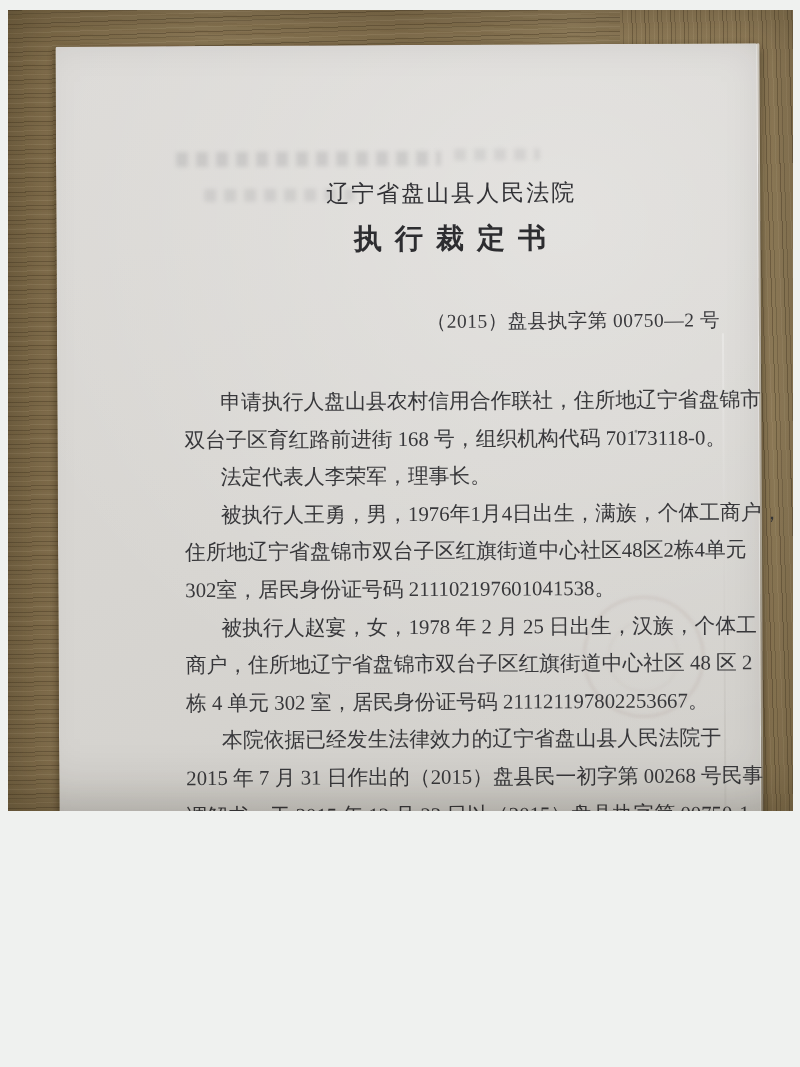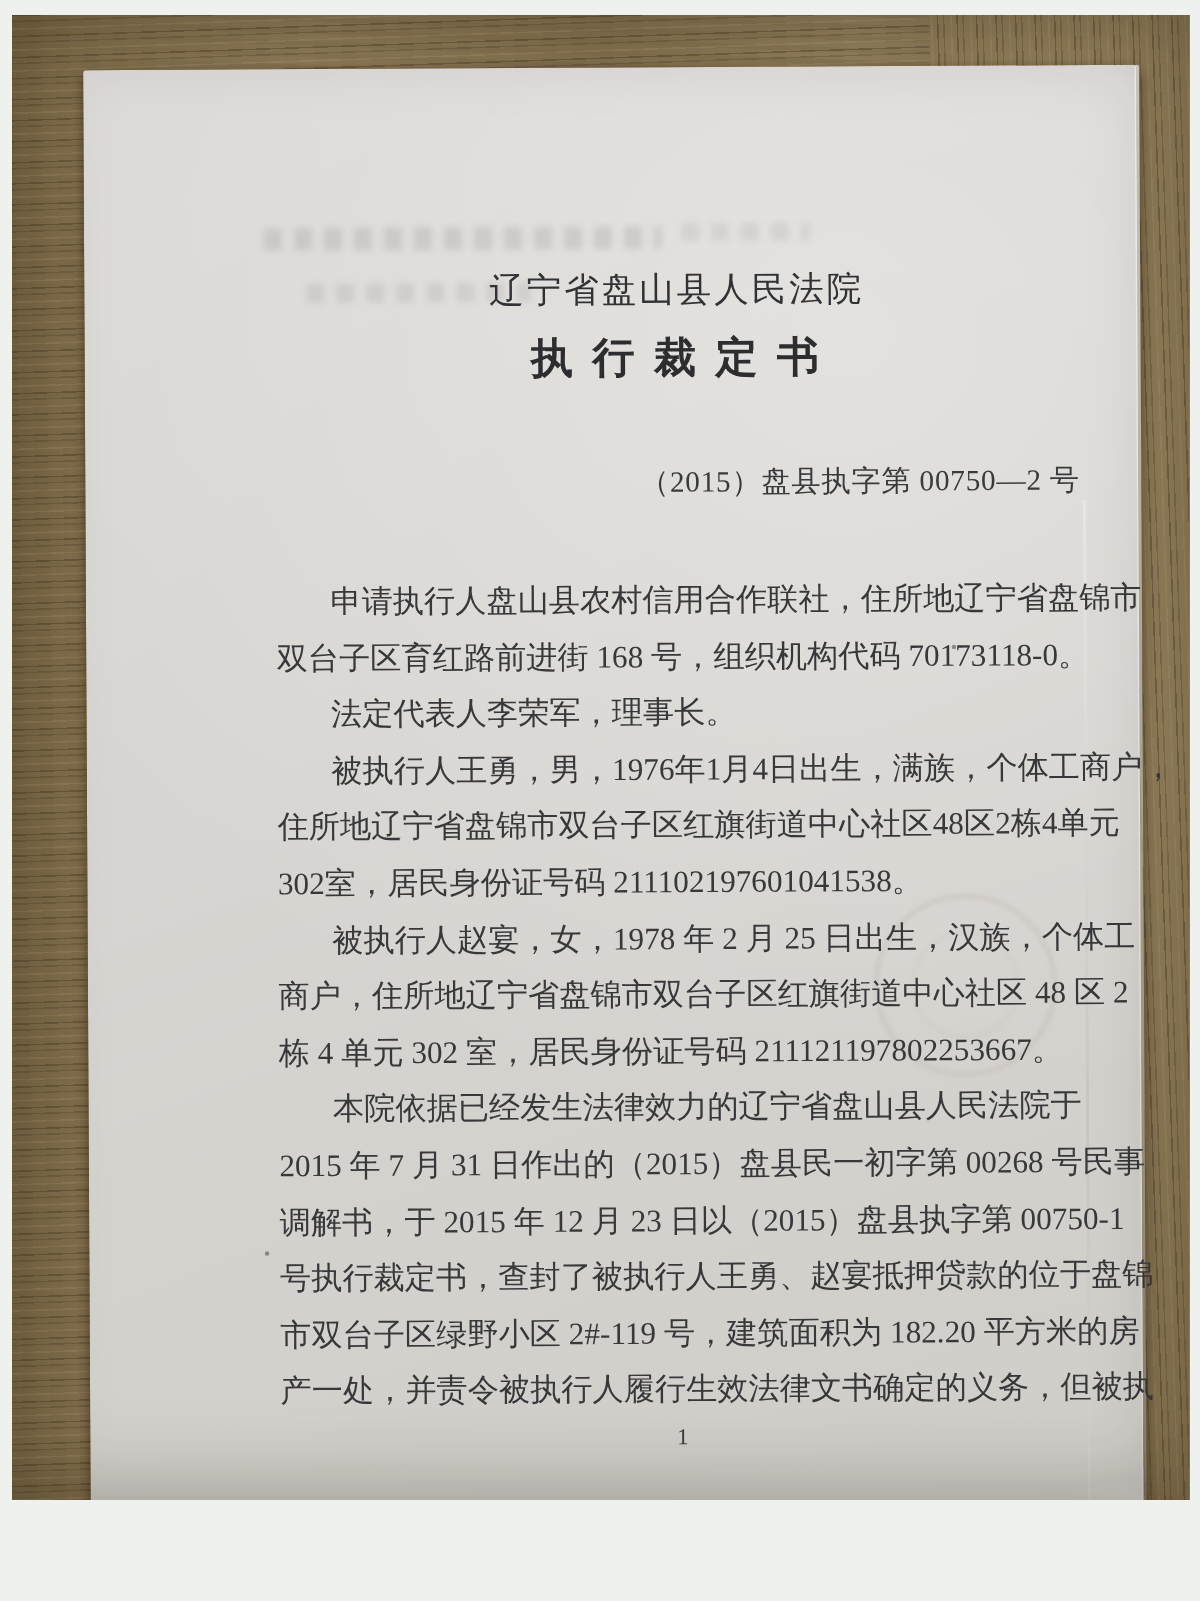--- a/index.html
+++ b/index.html
@@ -3,21 +3,21 @@
 <meta charset="utf-8">
 <style>
   html,body{margin:0;padding:0;}
   body{
     width:800px;height:1067px;position:relative;overflow:hidden;
     background:#eff1ef;
     font-family:"Liberation Serif","DejaVu Serif",serif;
   }
   
   .photo{
-    position:absolute;left:8px;top:10px;width:785px;height:990px;
+    position:absolute;left:8px;top:10px;width:785px;height:801px;
     overflow:hidden;
     background-color:#8a7655;
     background-image:
       repeating-linear-gradient(178deg,
         rgba(50,38,20,.30) 0 1px, rgba(0,0,0,0) 1px 4px,
         rgba(40,30,15,.18) 4px 5px, rgba(0,0,0,0) 5px 9px,
         rgba(255,235,200,.09) 9px 10px, rgba(0,0,0,0) 10px 14px),
       repeating-linear-gradient(2deg,
         rgba(120,100,65,.22) 0 3px, rgba(0,0,0,0) 3px 8px),
       linear-gradient(90deg,#7d6a49,#8e7b59 25%,#847150 50%,#93805e 72%,#7b684a 100%);

